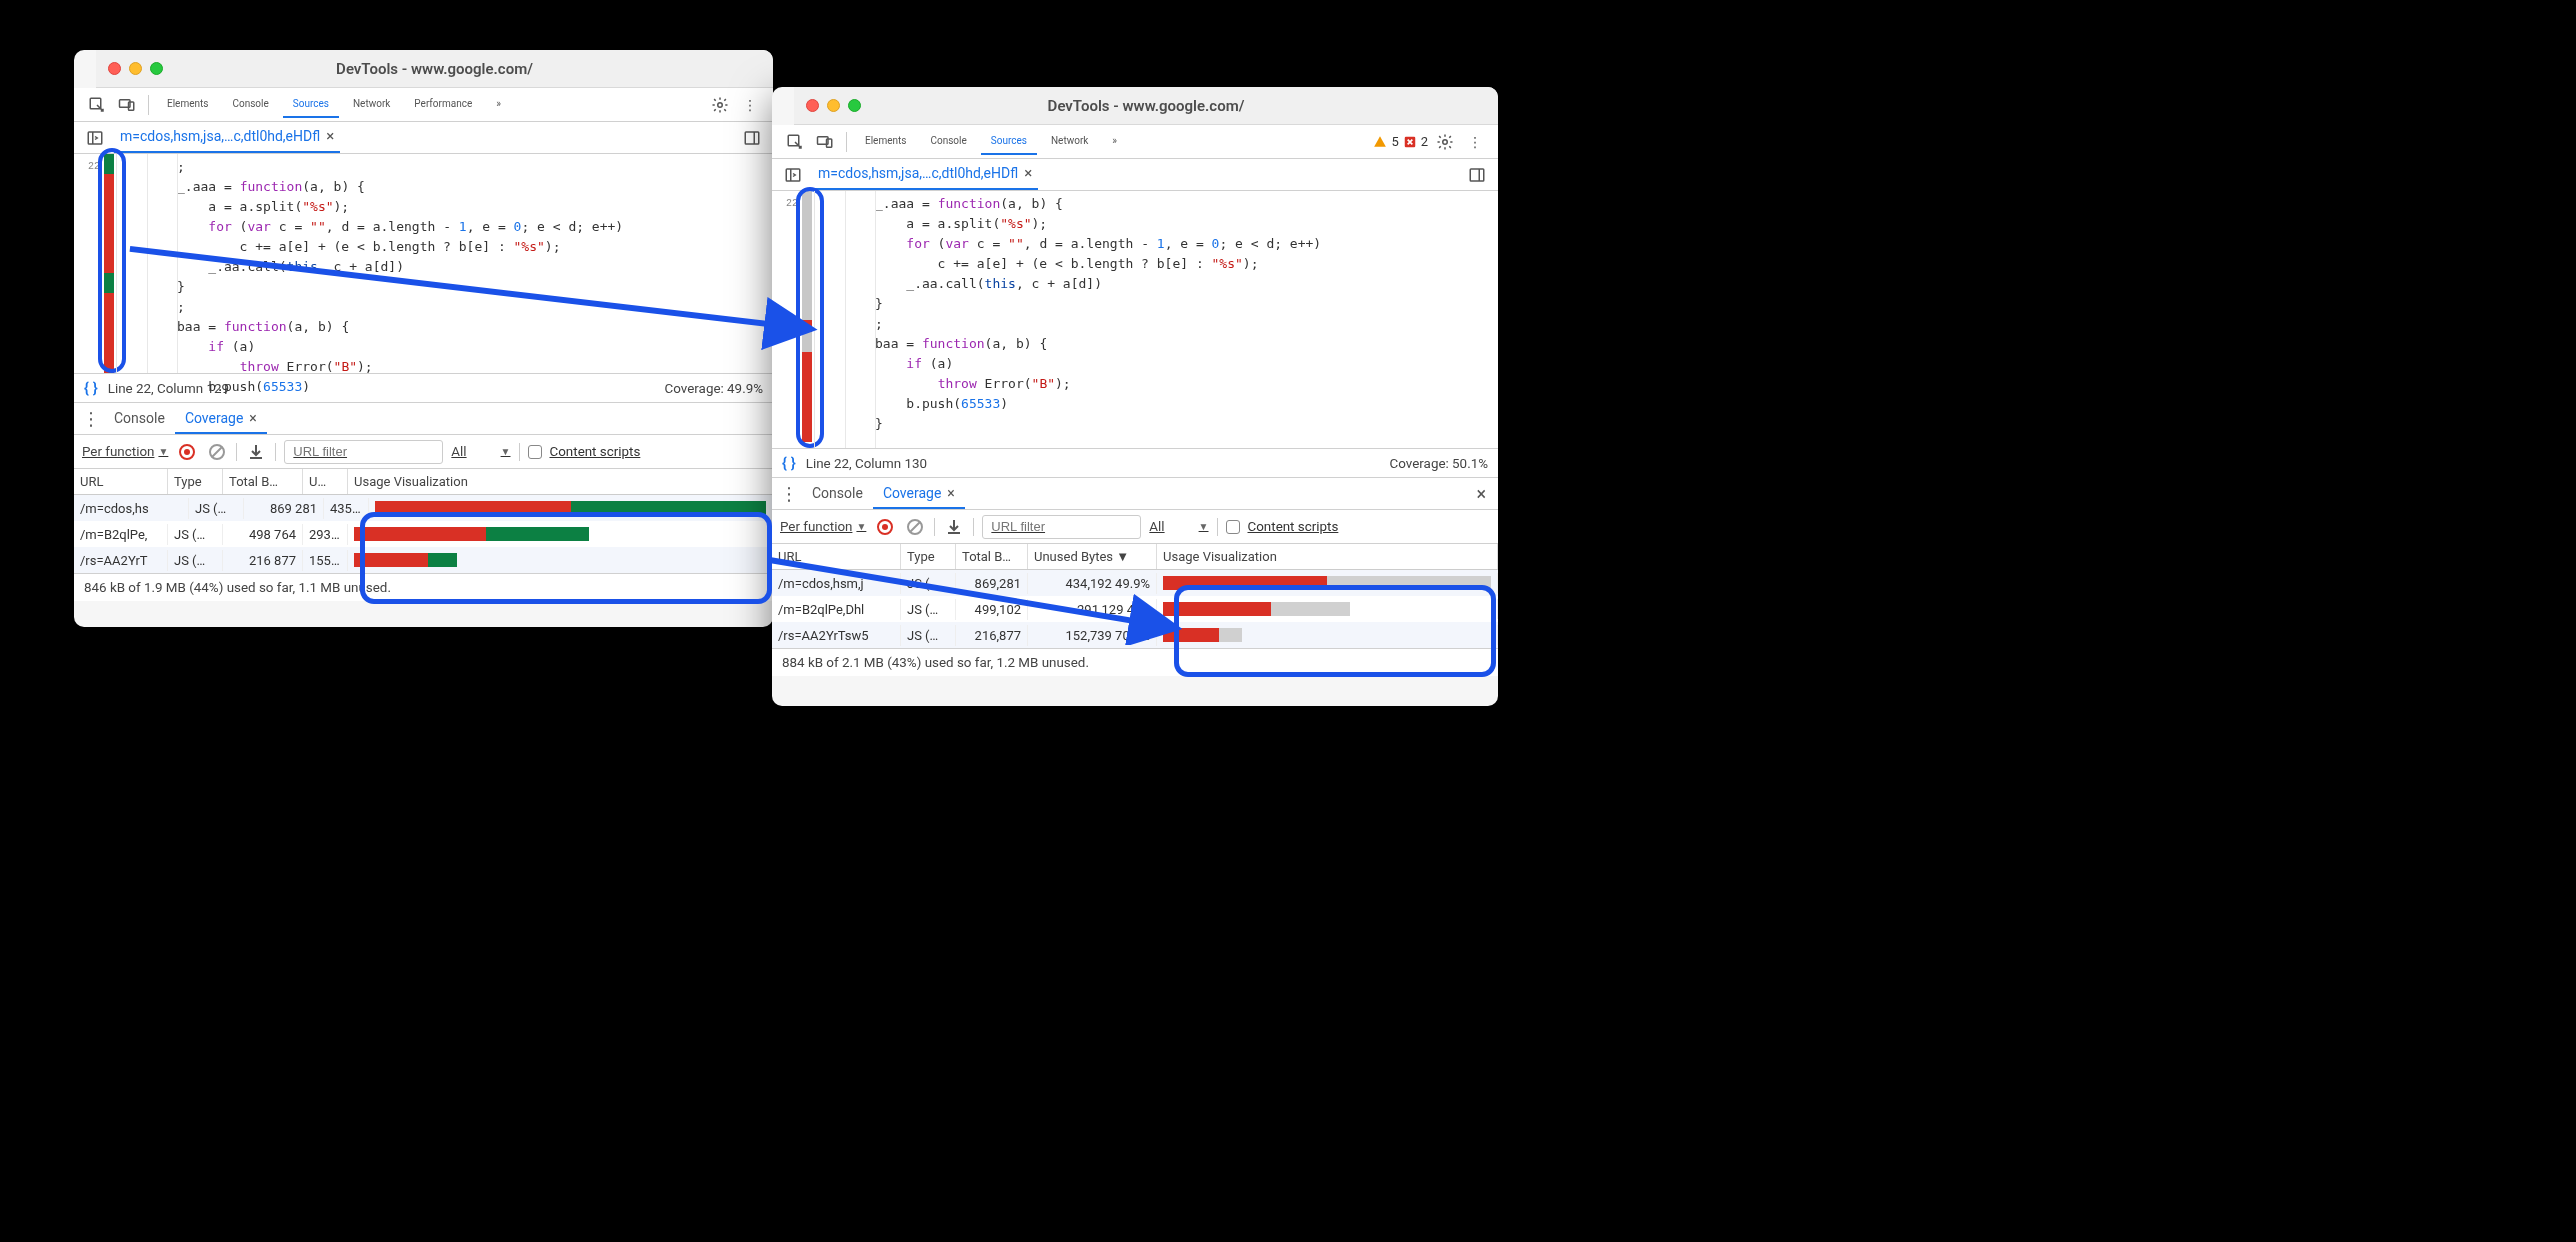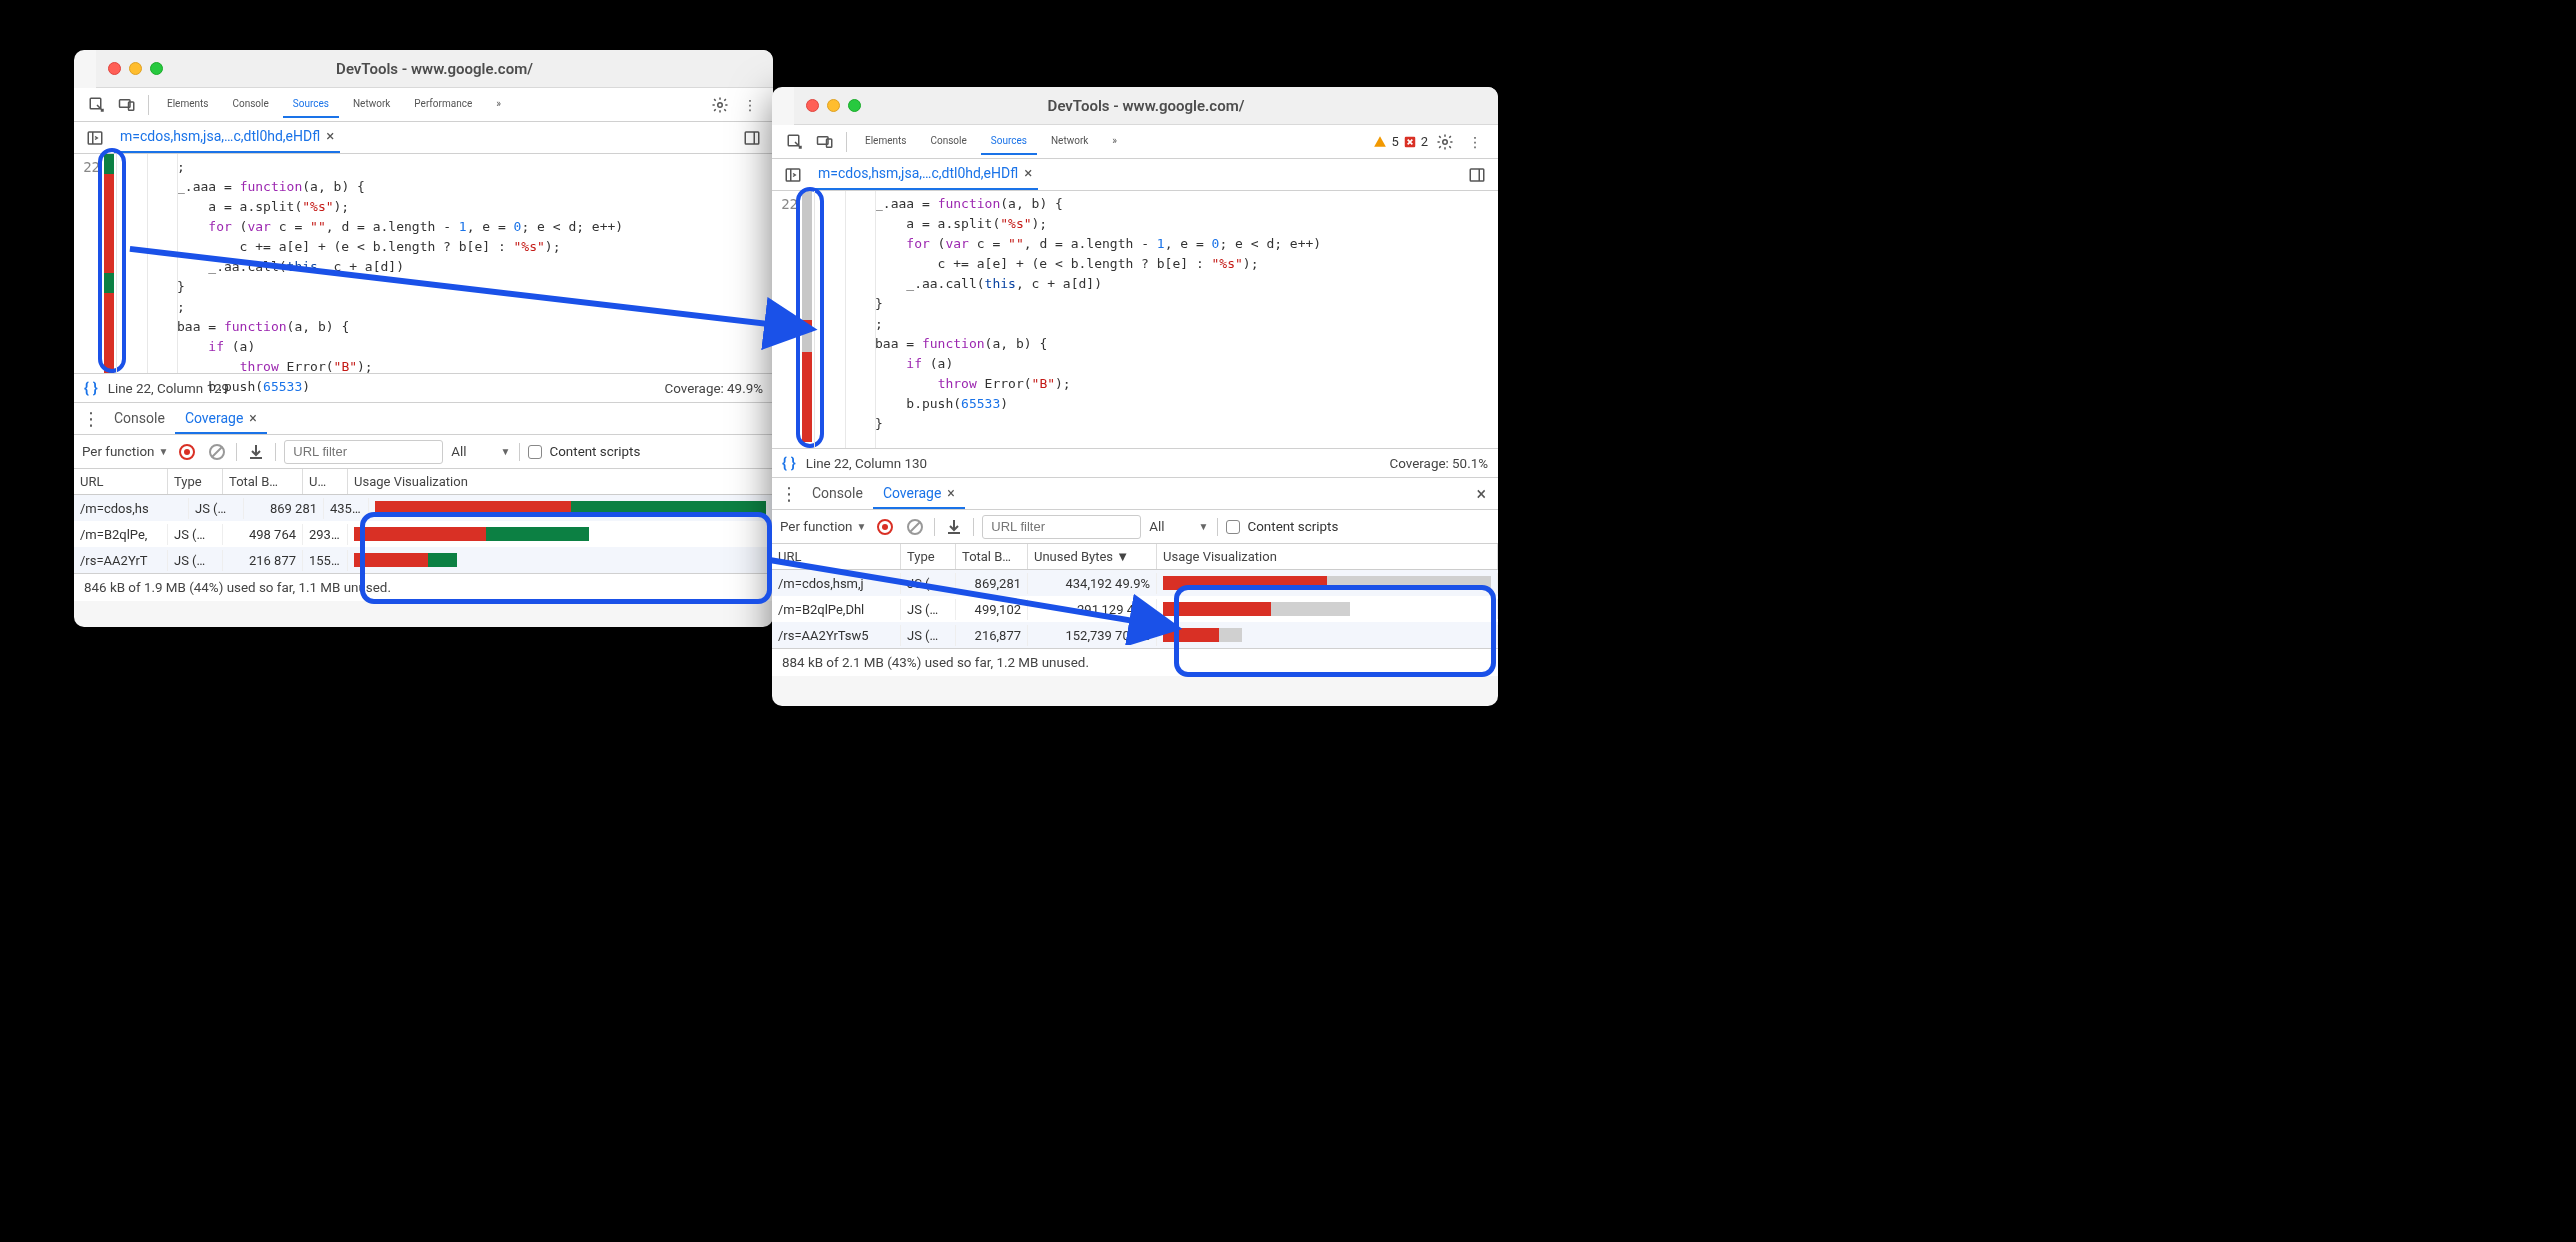--- a/index.html
+++ b/index.html
@@ -84,21 +84,21 @@
     flex: 0 0 auto;
     background:#fff;
     display:flex;
     font-family: Menlo, Consolas, monospace;
     font-size: 13px;
     line-height: 20px;
     position: relative;
   }
   .gutter-num {
     width: 30px; text-align:right; padding: 3px 4px 0 0;
-    color:#888; font-size:14px;
+    color:#888; font-size:10px;font-family:Liberation Mono, monospace;
   }
   .gutter-cov {
     width: 10px;
     position:relative;
     margin-right:2px;
   }
   .gutter-cov .seg { position:absolute; left:0; width:100%; }
   .seg.green { background:#0c8043; }
   .seg.red { background:#d93025; }
   .seg.grey { background:#c7c7c7; }
@@ -144,20 +144,21 @@
   .dtab .close { color:#555; margin-left:6px; font-size:14px; }
   .drawer-x { margin-left:auto; padding:0 8px; color:#555; cursor:pointer; font-size:18px; }
   .cov-toolbar {
     height:34px;
     display:flex; align-items:center;
     gap:8px;
     padding: 0 8px;
     border-bottom:1px solid #d0d0d0;
     background:#fff;
     font-size:13.4px;
+    text-decoration:underline;
   }
   .sel { display:flex; align-items:center; gap:4px; color:#444; cursor:pointer; }
   .sel .tri { font-size:10px; color:#666; }
   .circle-btn { width:22px;height:22px;display:flex;align-items:center;justify-content:center; }
   .url-filter {
     border:1px solid #ccc; background:#fff;
     height:24px; padding:0 8px; font-size:13px;
     width:159px; border-radius:3px;
   }
   .chk { width:14px;height:14px;border:1.5px solid #888;border-radius:3px;display:inline-block; }

